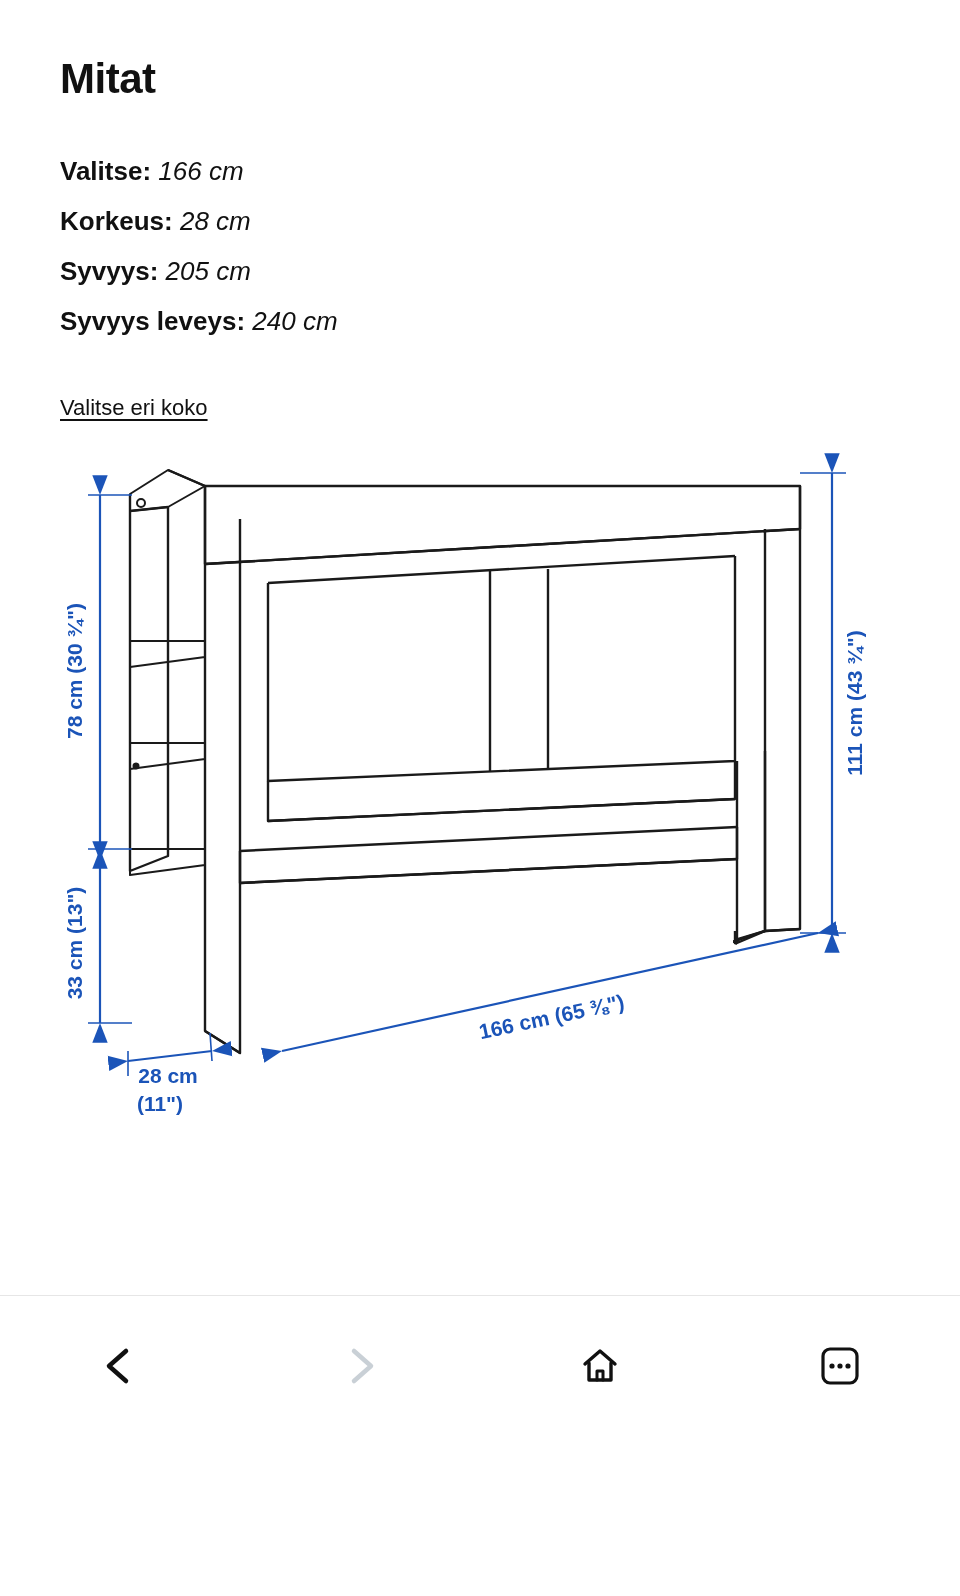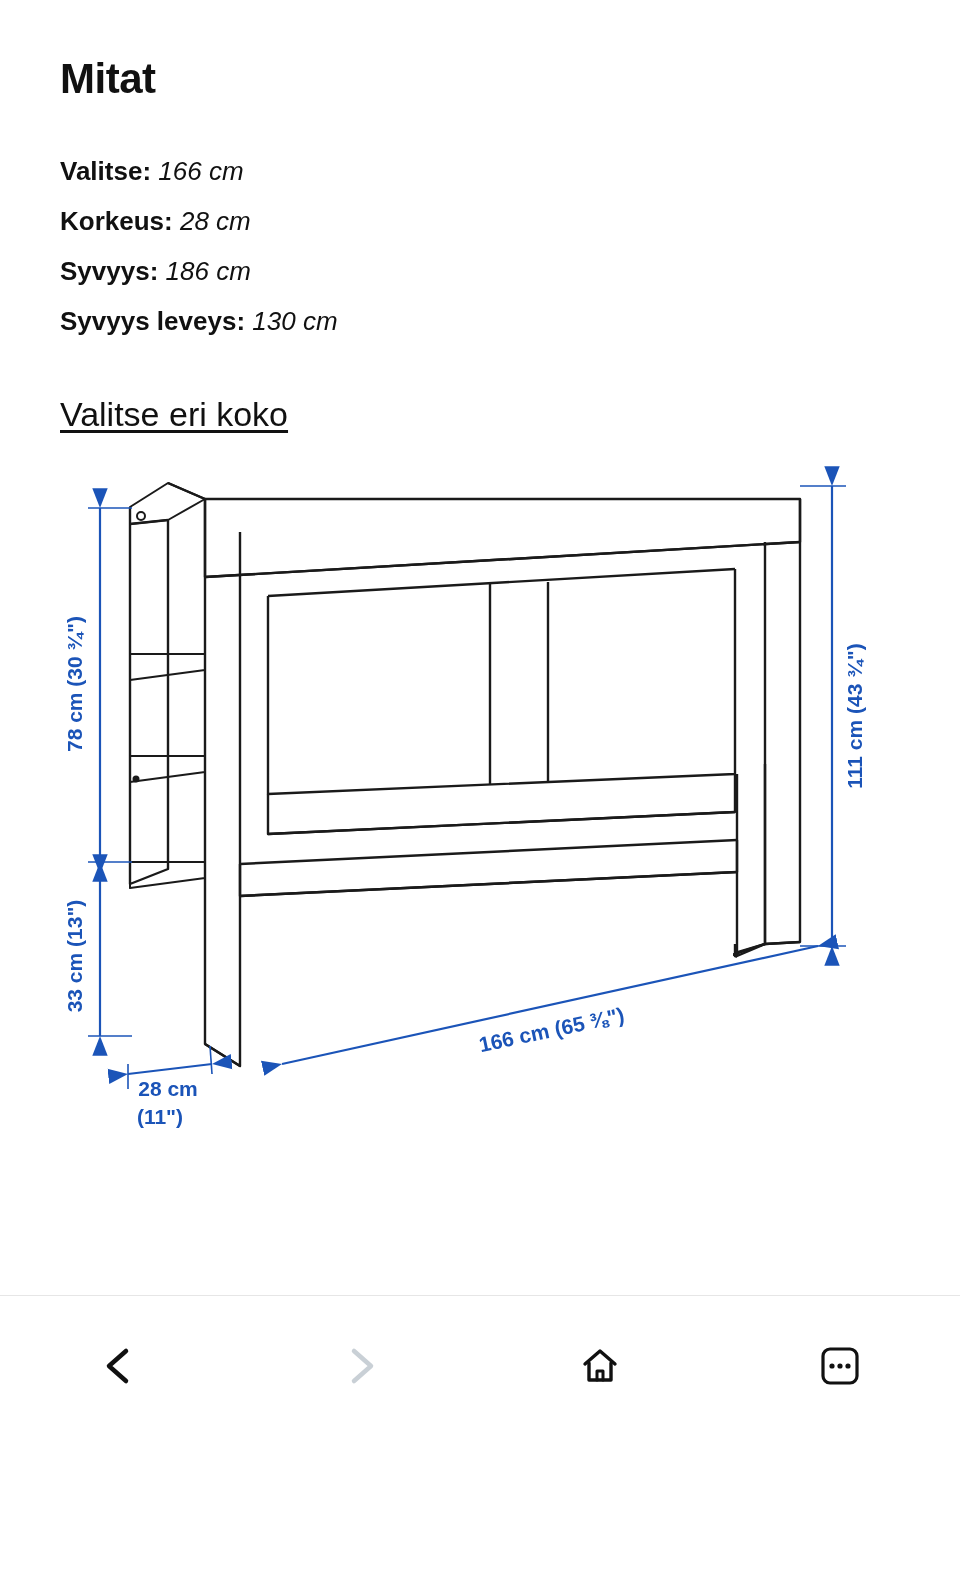--- a/index.html
+++ b/index.html
@@ -41,21 +41,21 @@
   }
   .spec-label {
     font-weight: bold;
   }
   .spec-value {
     font-weight: normal;
     font-style: italic;
   }
   .size-link {
     display: inline-block;
-    font-size: 34px;
+    font-size: 22px;
     color: #111111;
     text-decoration: underline;
     text-underline-offset: 4px;
     cursor: pointer;
   }
 
   
   .drawing-wrap {
     position: relative;
     width: 960px;
@@ -101,25 +101,25 @@
       <div class="spec-row">
         <span class="spec-label">Valitse:</span>
         <span class="spec-value">166 cm</span>
       </div>
       <div class="spec-row">
         <span class="spec-label">Korkeus:</span>
         <span class="spec-value">28 cm</span>
       </div>
       <div class="spec-row">
         <span class="spec-label">Syvyys:</span>
-        <span class="spec-value">186 cm</span>
+        <span class="spec-value">205 cm</span>
       </div>
       <div class="spec-row">
         <span class="spec-label">Syvyys leveys:</span>
-        <span class="spec-value">130 cm</span>
+        <span class="spec-value">240 cm</span>
       </div>
     </div>
 
     <a class="size-link">Valitse eri koko</a>
 
   </div>
 
   <div class="drawing-wrap">
     <svg width="960" height="760" viewBox="0 0 960 760" xmlns="http://www.w3.org/2000/svg">
       <defs>

